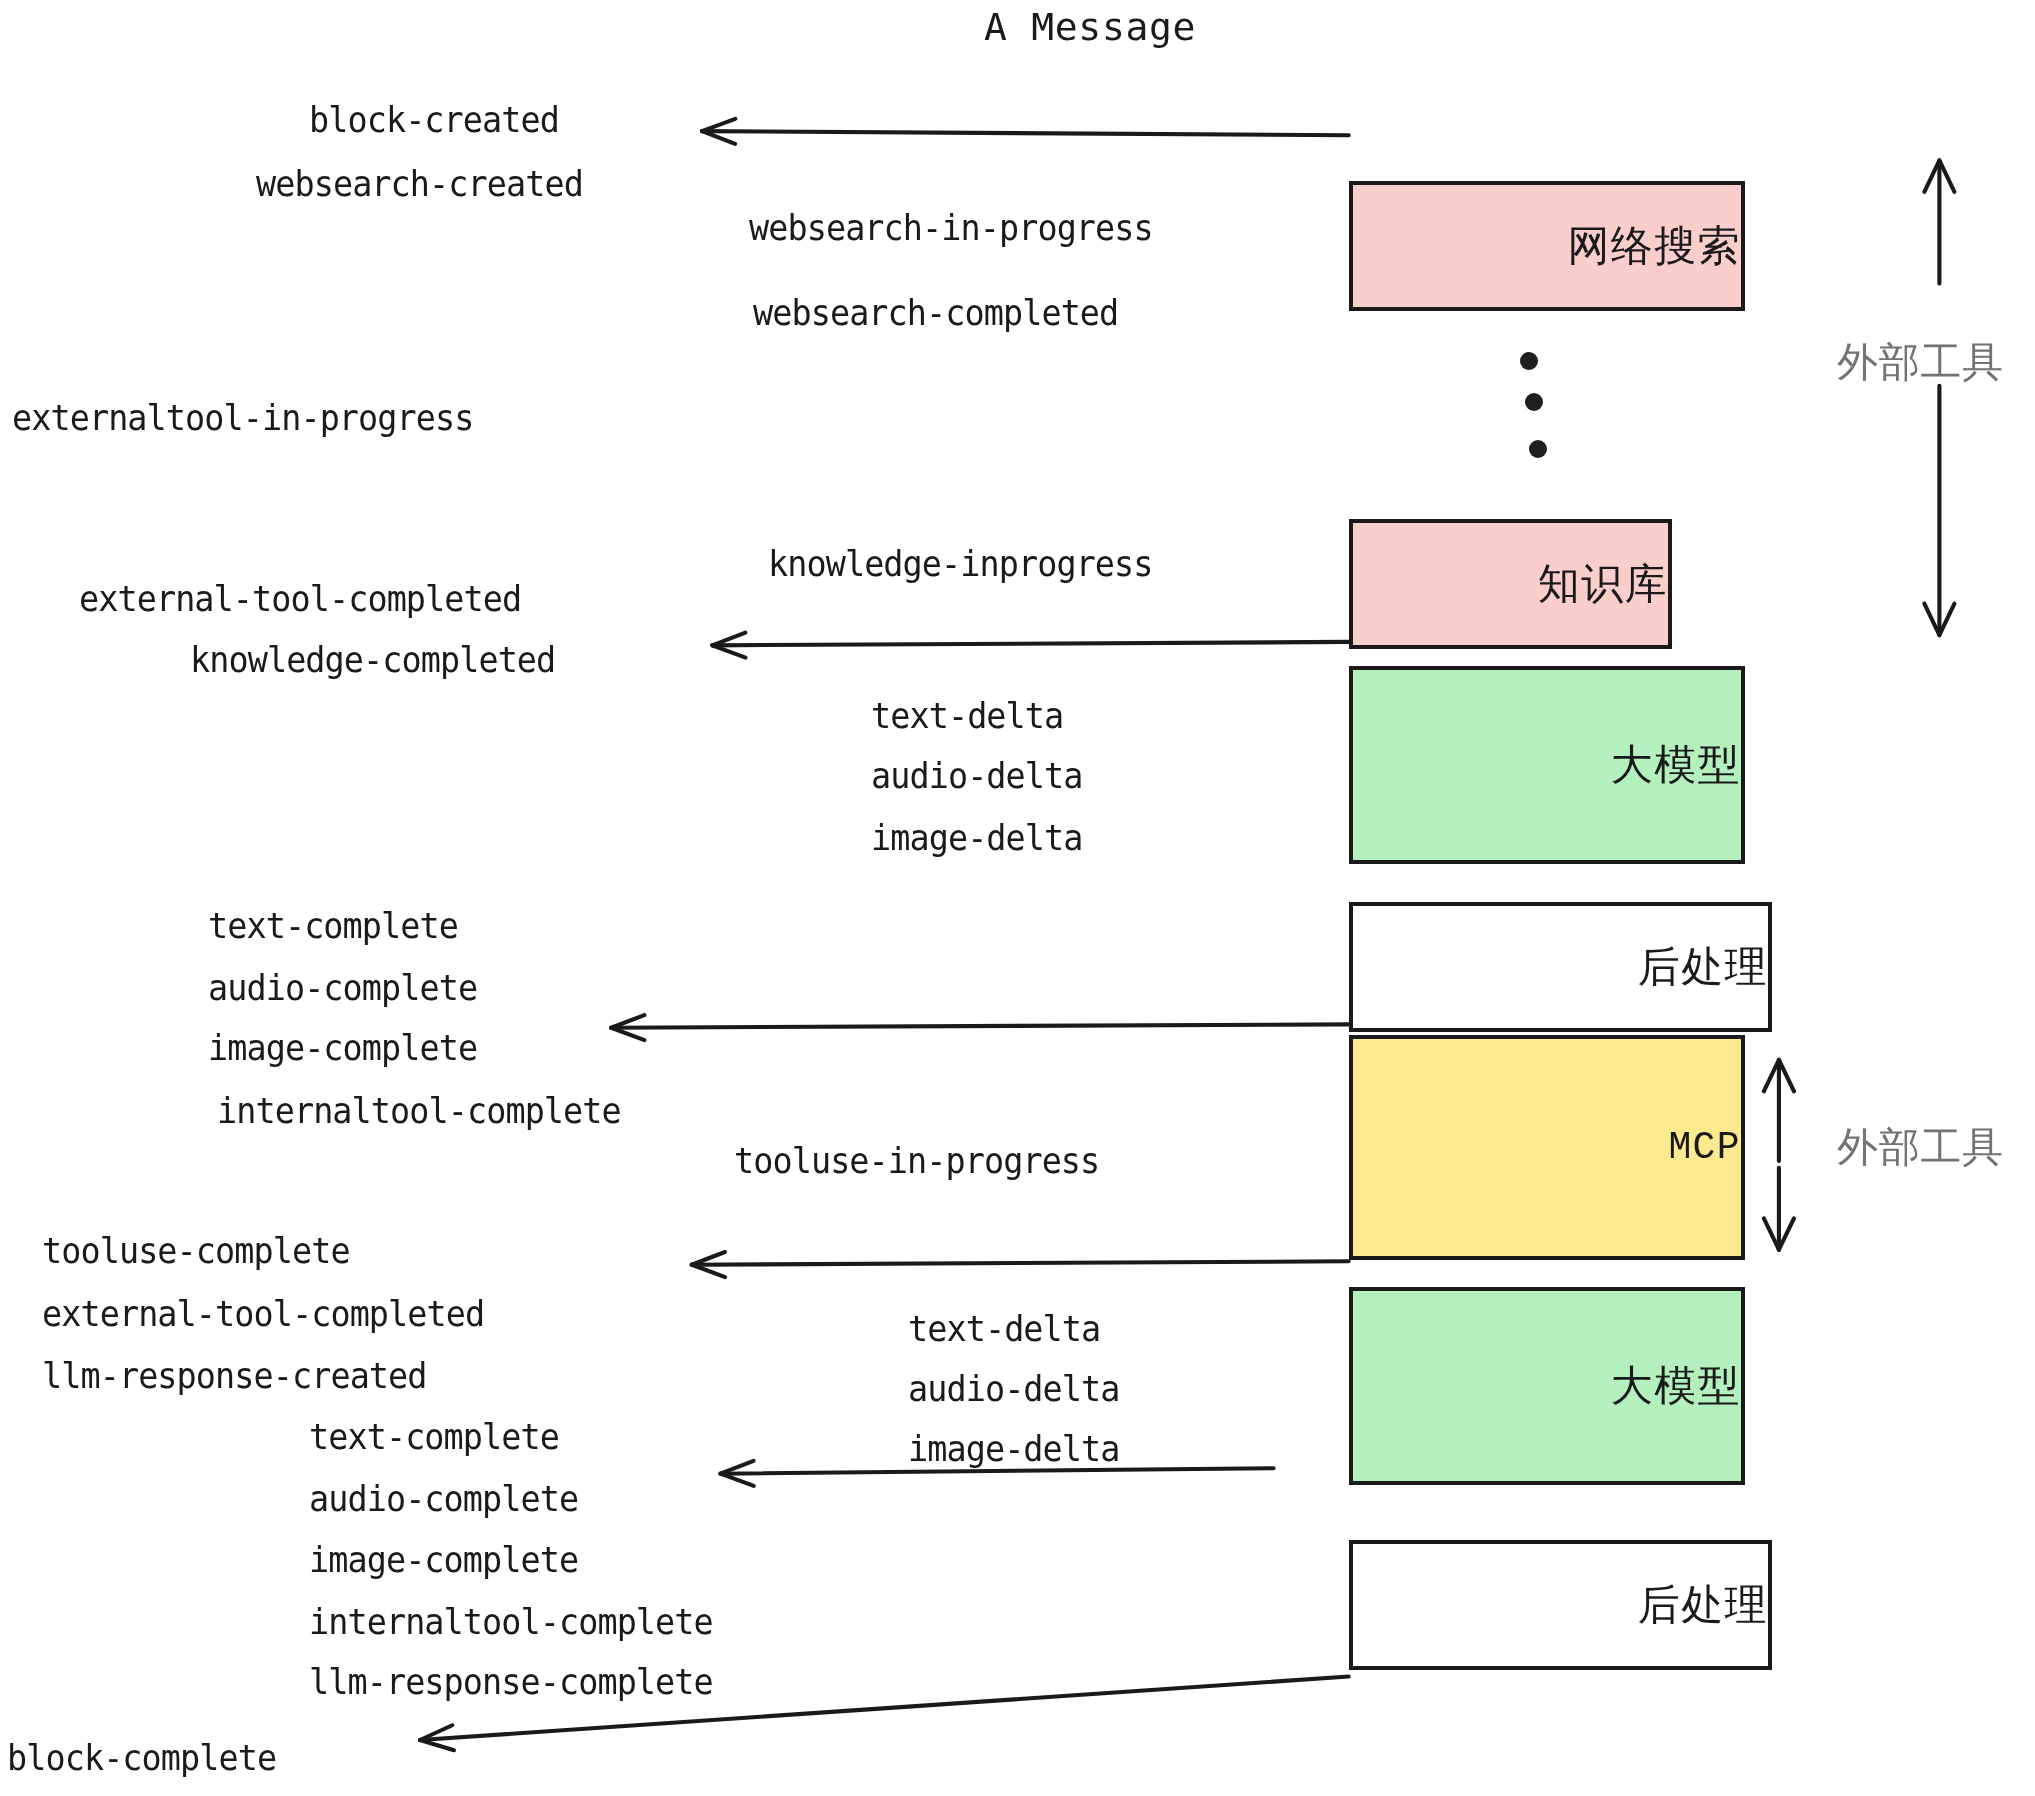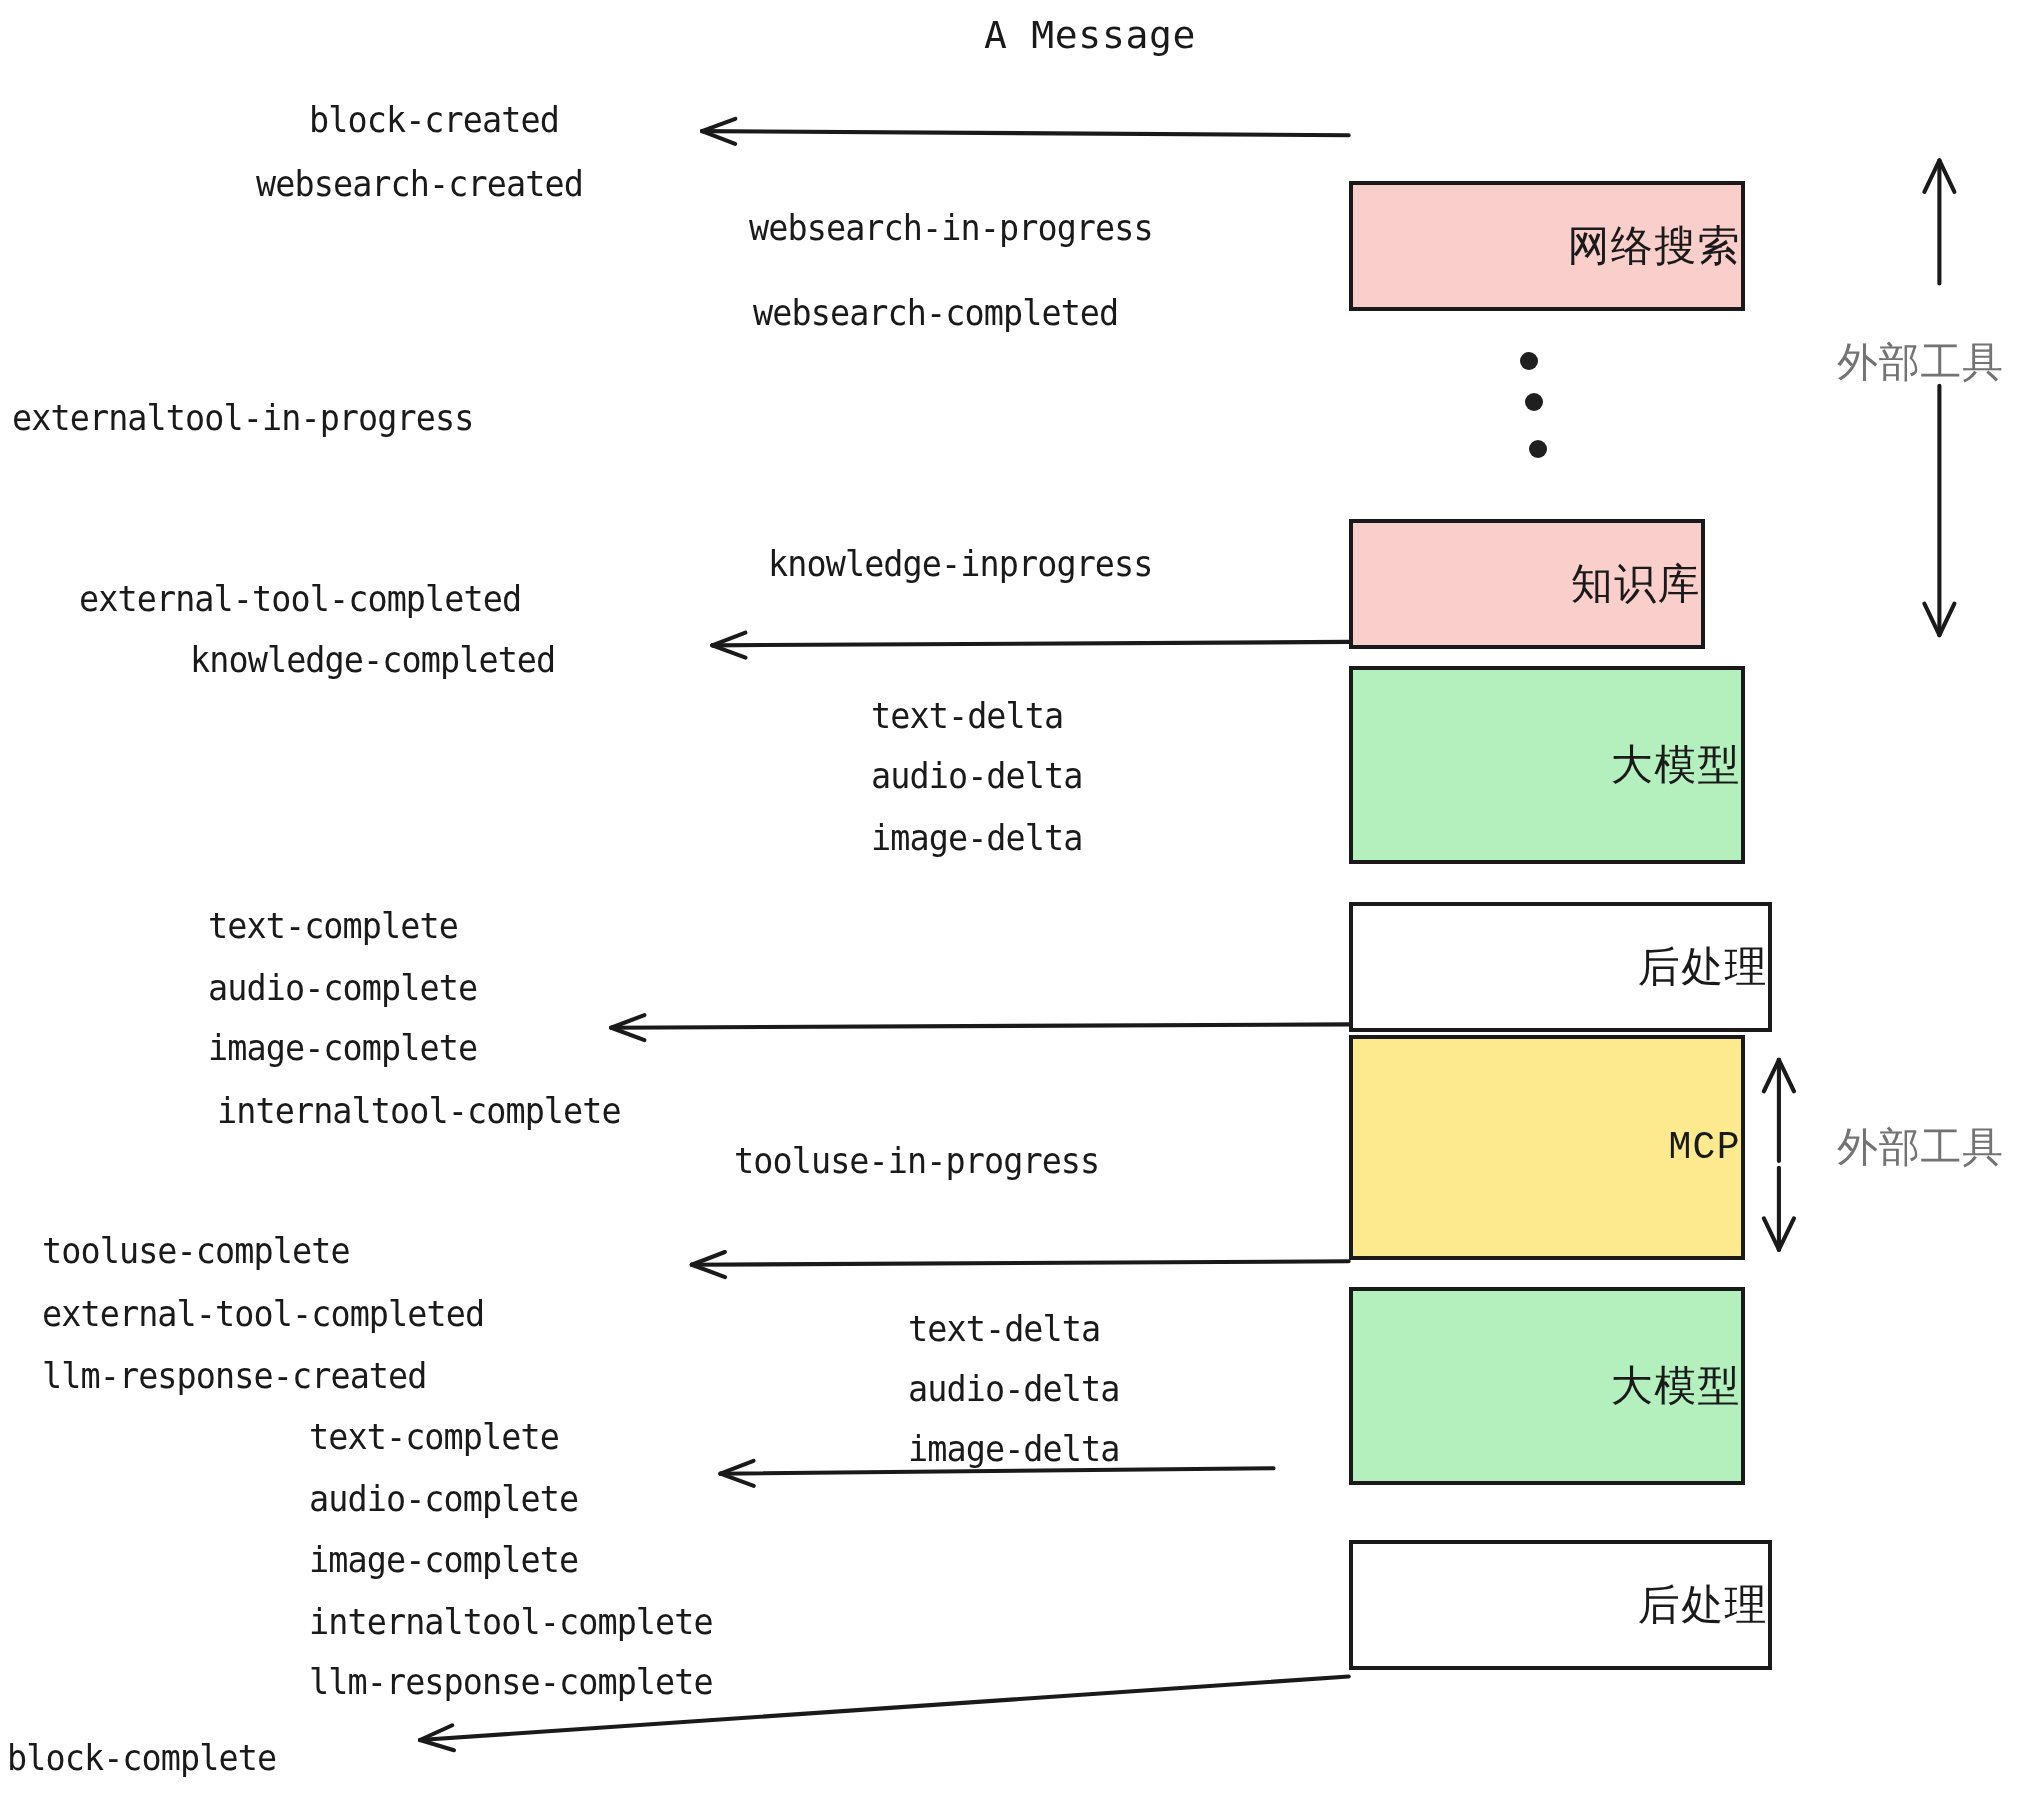--- a/index.html
+++ b/index.html
@@ -28,21 +28,21 @@
              font-family:"DejaVu Sans","Liberation Sans",sans-serif;}
 
   .dot{position:absolute;width:18px;height:18px;border-radius:50%;
        background:#1f1f1f;}
 </style>
 </head>
 <body>
 
 <div id="stage">
 
-  <div class="title" style="left:984px;top:13px;">A Message</div>
+  <div class="title" style="left:984px;top:5px;">A Message</div>
 
   <svg class="layer" viewBox="0 0 2980 2630" preserveAspectRatio="none">
     <g id="arrow-group" stroke="#1a1a1a" stroke-width="6" fill="none" stroke-linecap="round" stroke-linejoin="round">
         <g>
           <line x1="1975" y1="198" x2="1028" y2="192"></line>
           <line x1="1028" y1="192" x2="1076.7817165175145" y2="173.99044327017316"></line>
           <line x1="1028" y1="192" x2="1076.549599611843" y2="210.62622821533492"></line>
         </g>
         <g>
           <line x1="1975" y1="940" x2="1043" y2="945"></line>
@@ -91,21 +91,21 @@
           <line x1="2605" y1="1830" x2="2583" y2="1784"></line>
           <line x1="2605" y1="1830" x2="2627" y2="1784"></line>
         </g>
       </g>
   </svg>
 
   <div id="nodes-host">
       <div class="nodebox" style="left: 1349px; top: 181px; width: 396px; height: 130px; background: rgb(250, 206, 203);">
         <span>网络搜索</span>
       </div>
-      <div class="nodebox" style="left: 1349px; top: 519px; width: 356px; height: 130px; background: rgb(250, 206, 203);">
+      <div class="nodebox" style="left: 1349px; top: 519px; width: 323px; height: 130px; background: rgb(250, 206, 203);">
         <span>知识库</span>
       </div>
       <div class="nodebox" style="left: 1349px; top: 666px; width: 396px; height: 198px; background: rgb(180, 240, 190);">
         <span>大模型</span>
       </div>
       <div class="nodebox" style="left: 1349px; top: 902px; width: 423px; height: 130px; background: rgb(255, 255, 255);">
         <span>后处理</span>
       </div>
       <div class="nodebox mono" style="left: 1349px; top: 1035px; width: 396px; height: 225px; background: rgb(253, 234, 143);">
         <span>MCP</span>

